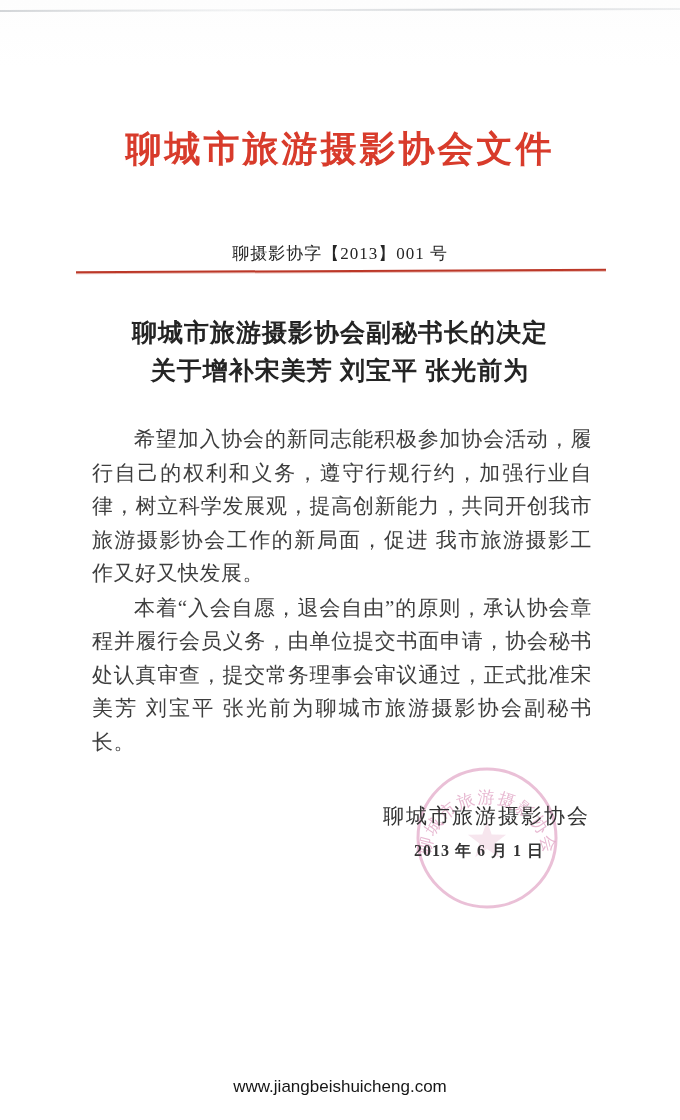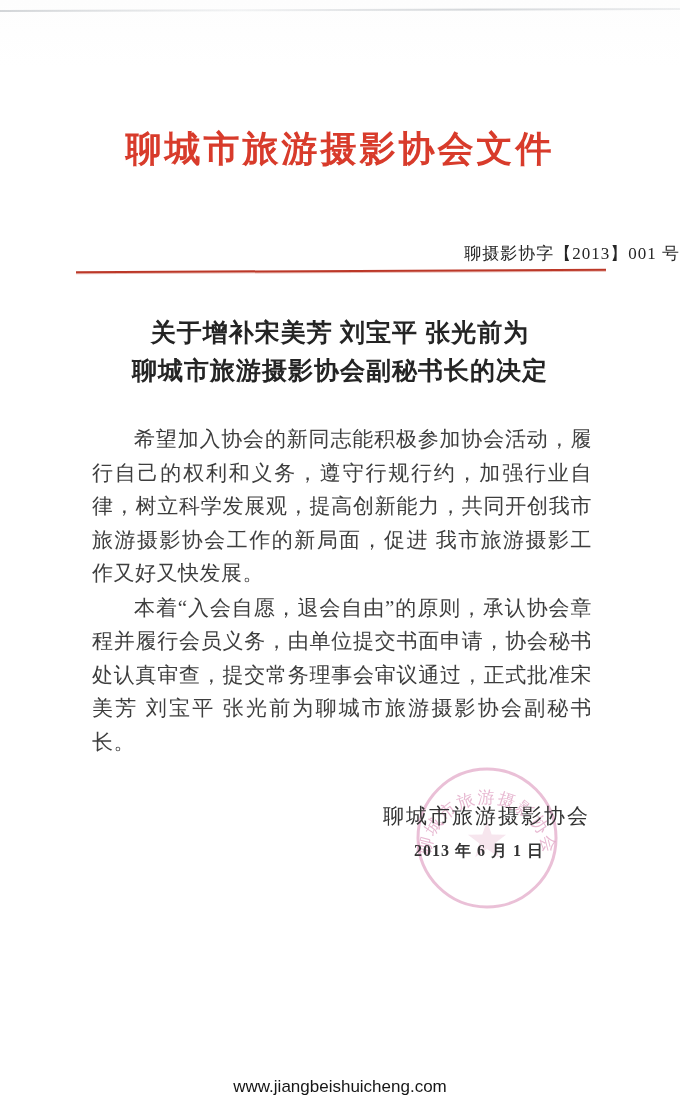--- a/index.html
+++ b/index.html
@@ -33,21 +33,21 @@
     text-align: center;
     font-size: 36px;
     font-weight: bold;
     letter-spacing: 3px;
     color: #d83b2b;
   }
   .doc-number {
     position: absolute;
     top: 242px; left: 0;
     width: 100%;
-    text-align: right;
+    text-align: center;
     font-size: 17px;
     letter-spacing: 1px;
     color: #262626;
   }
   .red-rule {
     position: absolute;
     top: 270px; left: 76px;
     width: 530px; height: 2px;
     background: #bc3828;
     box-shadow: 0 1px 0 rgba(188,56,40,0.35);
@@ -113,22 +113,22 @@
 
   <div class="scan-line-top"></div>
 
   <div class="org-title">聊城市旅游摄影协会文件</div>
 
   <div class="doc-number">聊摄影协字【2013】001 号</div>
 
   <div class="red-rule"></div>
 
   <div class="doc-title">
+    <div>聊城市旅游摄影协会副秘书长的决定</div>
     <div>关于增补宋美芳 刘宝平 张光前为</div>
-    <div>聊城市旅游摄影协会副秘书长的决定</div>
   </div>
 
   <div class="body-text">
     <p>希望加入协会的新同志能积极参加协会活动，履行自己的权利和义务，遵守行规行约，加强行业自律，树立科学发展观，提高创新能力，共同开创我市旅游摄影协会工作的新局面，促进 我市旅游摄影工作又好又快发展。</p>
     <p>本着“入会自愿，退会自由”的原则，承认协会章程并履行会员义务，由单位提交书面申请，协会秘书处认真审查，提交常务理事会审议通过，正式批准宋美芳 刘宝平 张光前为聊城市旅游摄影协会副秘书长。</p>
   </div>
 
   <svg class="stamp" viewBox="0 0 170 170" xmlns="http://www.w3.org/2000/svg">
     <circle cx="85" cy="85" r="69" fill="none" stroke="#cf6fa2" stroke-width="3" opacity="0.8"></circle>
     <path id="stampArc" d="M 28,97 A 58,58 0 0 1 142,97" fill="none"></path>

